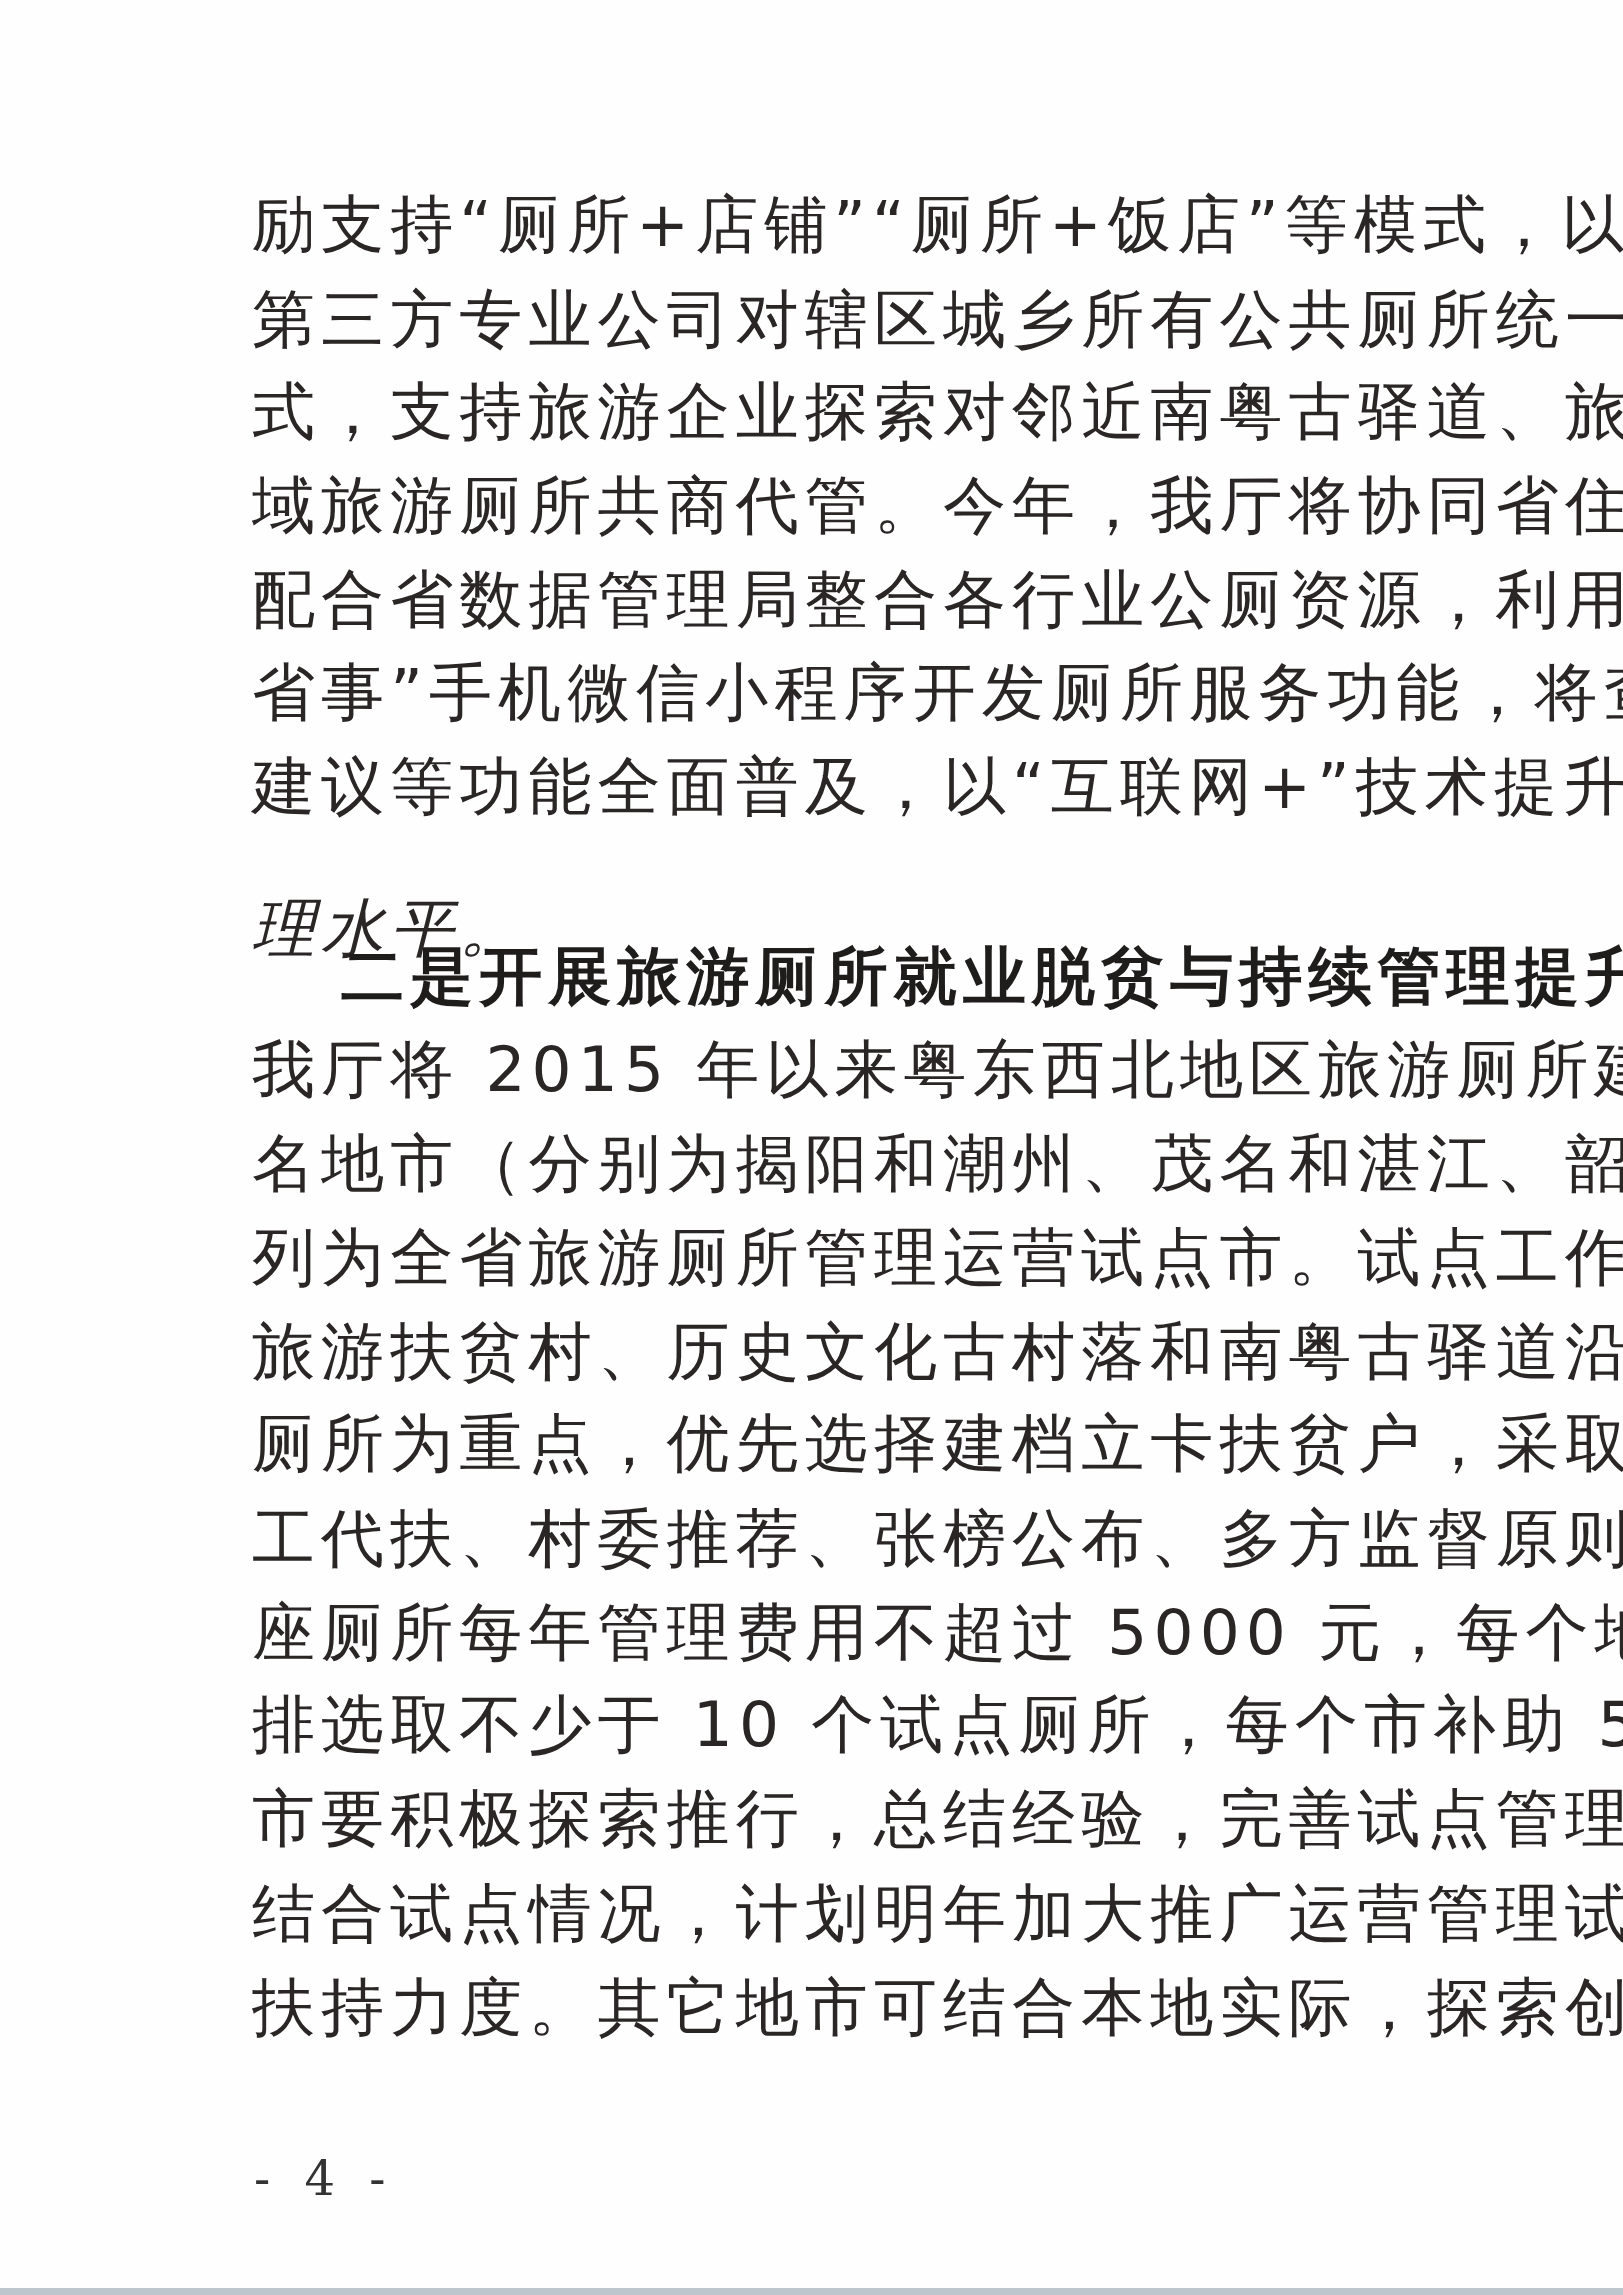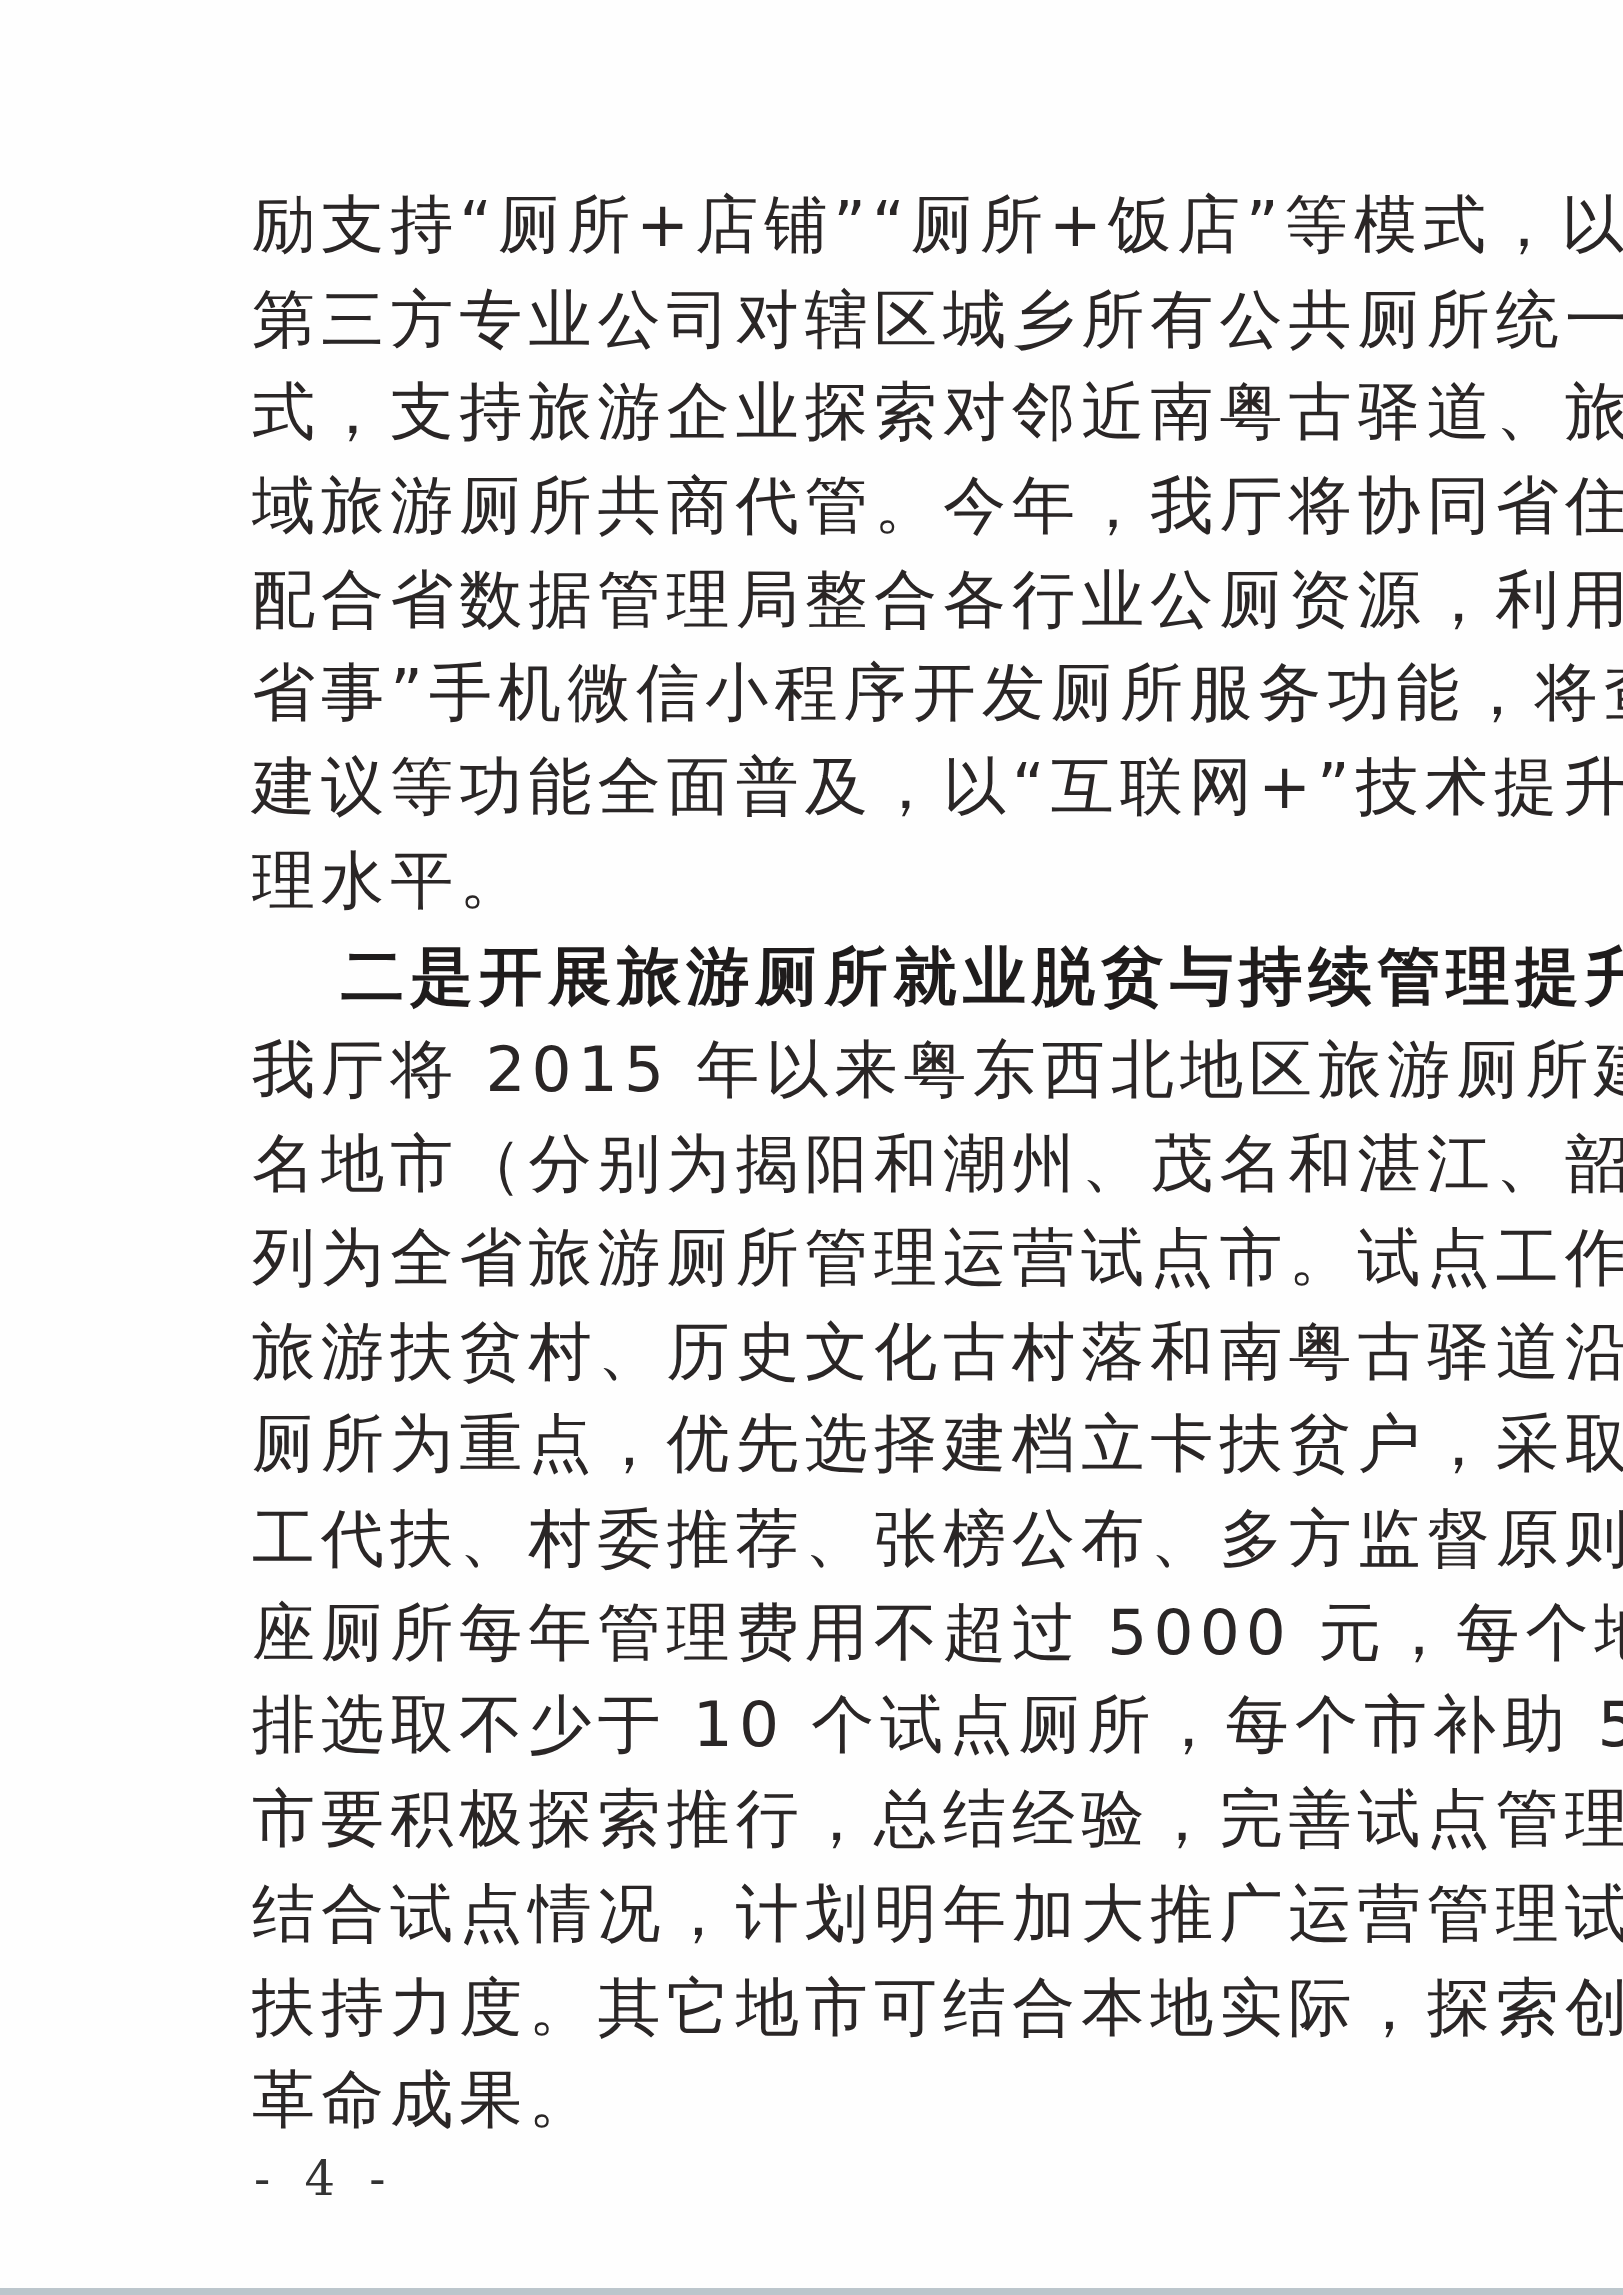--- a/index.html
+++ b/index.html
@@ -70,34 +70,33 @@
 
 <div class="page">
 
   <div class="line" style="top:187px;">励支持“厕所+店铺”“厕所+饭店”等模式，以及通过委托</div>
   <div class="line" style="top:282px;">第三方专业公司对辖区城乡所有公共厕所统一保洁管理方</div>
   <div class="line" style="top:374px;">式，支持旅游企业探索对邻近南粤古驿道、旅游扶贫村等区</div>
   <div class="line" style="top:468px;">域旅游厕所共商代管。今年，我厅将协同省住建厅等部门，</div>
   <div class="line" style="top:562px;">配合省数据管理局整合各行业公厕资源，利用便民平台“粤</div>
   <div class="line" style="top:655px;">省事”手机微信小程序开发厕所服务功能，将查询、评价和</div>
   <div class="line" style="top:749px;">建议等功能全面普及，以“互联网+”技术提升旅游厕所管</div>
-  <div class="line last" style="top:843px;">理水平。</div>
+  <div class="line last" style="top:891px;font-style:italic;">理水平。</div>
 
   <div class="line indent bold" style="top:939px;">二是开展旅游厕所就业脱贫与持续管理提升试点工作。</div>
 
   <div class="line" style="top:1032px;">我厅将 2015 年以来粤东西北地区旅游厕所建设完工数前两</div>
   <div class="line" style="top:1126px;">名地市（分别为揭阳和潮州、茂名和湛江、韶关和梅州 6 市），</div>
   <div class="line" style="top:1220px;">列为全省旅游厕所管理运营试点市。试点工作以 117 个重点</div>
   <div class="line" style="top:1314px;">旅游扶贫村、历史文化古村落和南粤古驿道沿线等区域旅游</div>
   <div class="line" style="top:1406px;">厕所为重点，优先选择建档立卡扶贫户，采取脱贫优先、以</div>
   <div class="line" style="top:1501px;">工代扶、村委推荐、张榜公布、多方监督原则试行。按照每</div>
   <div class="line" style="top:1595px;">座厕所每年管理费用不超过 5000 元，每个地市结合实际安</div>
   <div class="line" style="top:1687px;">排选取不少于 10 个试点厕所，每个市补助 5 万元。6 个试点</div>
   <div class="line" style="top:1781px;">市要积极探索推行，总结经验，完善试点管理办法。我厅将</div>
   <div class="line" style="top:1876px;">结合试点情况，计划明年加大推广运营管理试点范围和财政</div>
   <div class="line" style="top:1970px;">扶持力度。其它地市可结合本地实际，探索创新，巩固厕所</div>
-  <div class="line last" style="top:2062px;">革命成果。</div>
 
   <div class="page-number">- 4 -</div>
 
   <div class="bottom-strip"></div>
 </div>
 
 
 </body></html>

